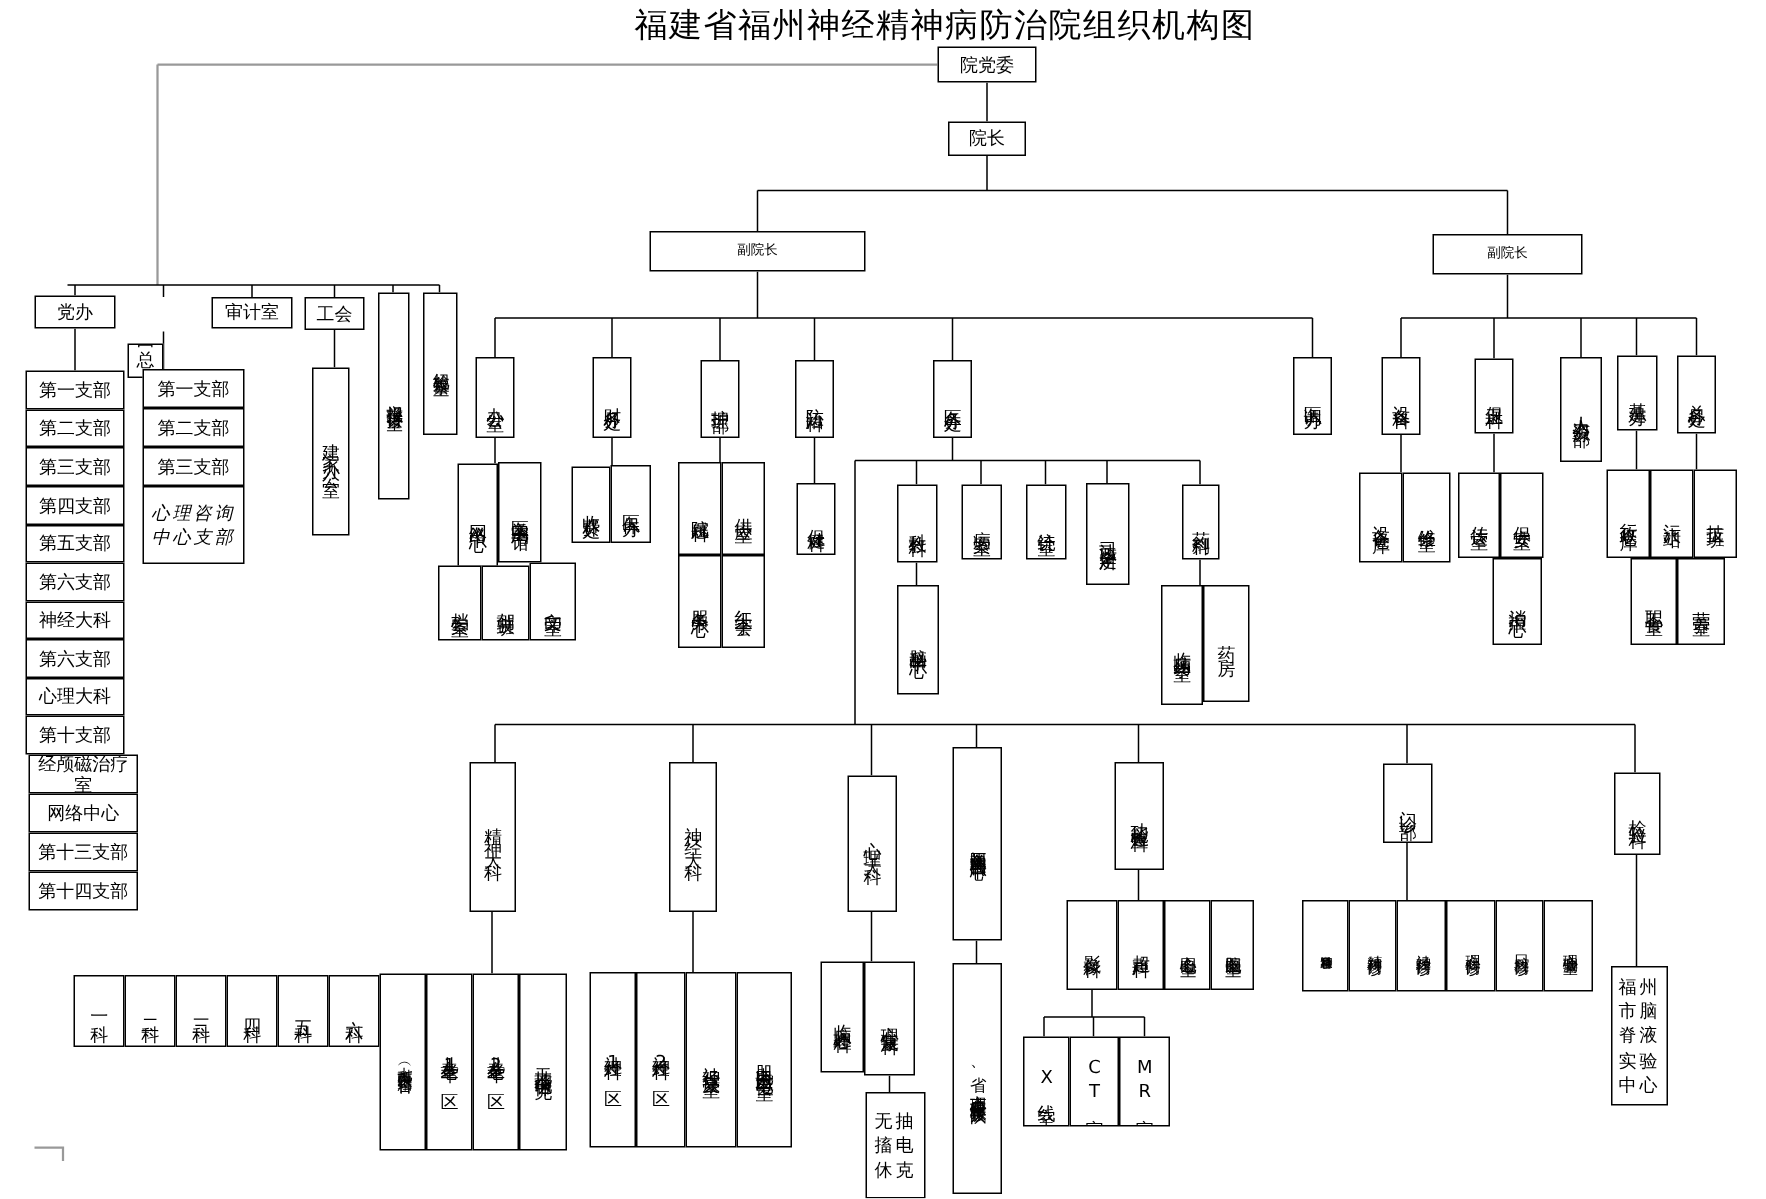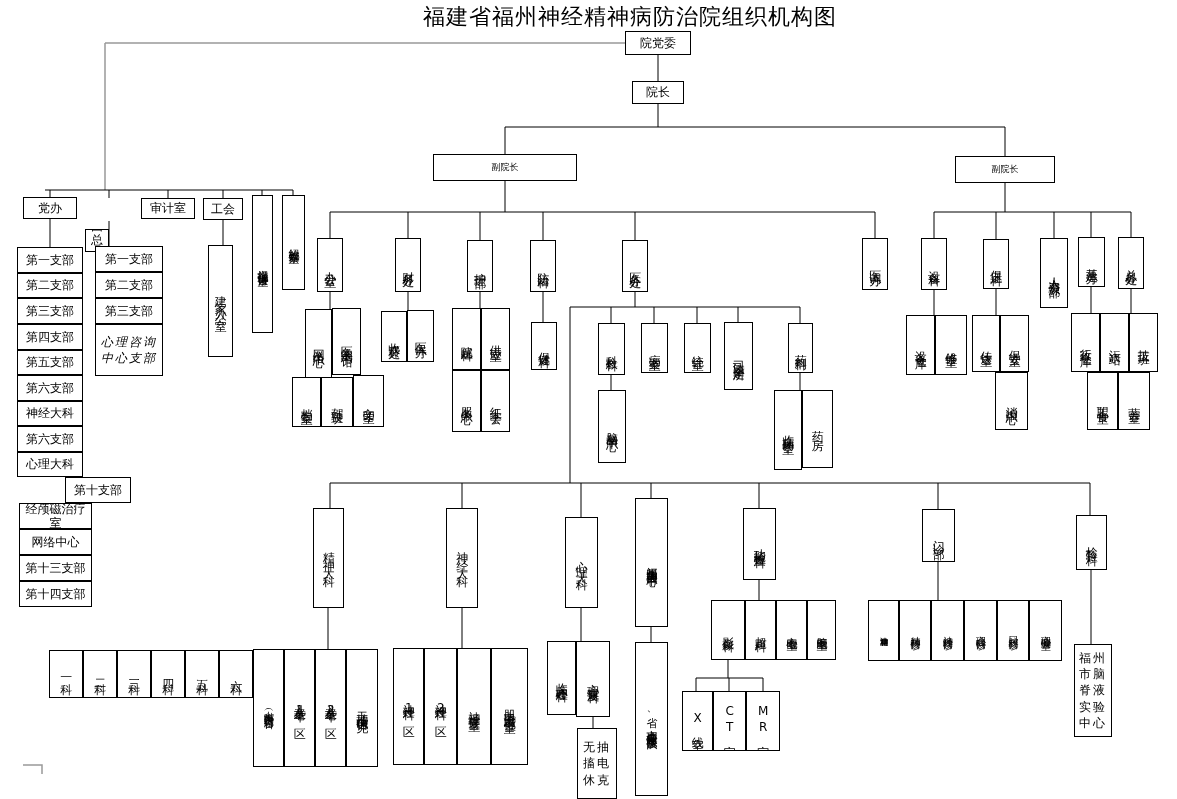--- a/index.html
+++ b/index.html
@@ -57,21 +57,21 @@
 
   <div class="b" style="left:17px;top:247px;width:66px;height:26px;">第一支部</div>
   <div class="b" style="left:17px;top:273px;width:66px;height:25px;">第二支部</div>
   <div class="b" style="left:17px;top:298px;width:66px;height:26px;">第三支部</div>
   <div class="b" style="left:17px;top:324px;width:66px;height:26px;">第四支部</div>
   <div class="b" style="left:17px;top:350px;width:66px;height:25px;">第五支部</div>
   <div class="b" style="left:17px;top:375px;width:66px;height:26px;">第六支部</div>
   <div class="b" style="left:17px;top:401px;width:66px;height:25px;">神经大科</div>
   <div class="b" style="left:17px;top:426px;width:66px;height:26px;">第六支部</div>
   <div class="b" style="left:17px;top:452px;width:66px;height:25px;">心理大科</div>
-  <div class="b" style="left:17px;top:477px;width:66px;height:26px;margin-left:48px;">第十支部</div>
+  <div class="b" style="left:17px;top:477px;width:66px;height:26px;">第十支部</div>
   <div class="b" style="left:19px;top:503px;width:73px;height:26px;">经颅磁治疗室</div>
   <div class="b" style="left:19px;top:529px;width:73px;height:26px;">网络中心</div>
   <div class="b" style="left:19px;top:555px;width:73px;height:26px;">第十三支部</div>
   <div class="b" style="left:19px;top:581px;width:73px;height:26px;">第十四支部</div>
 
   <div class="b" style="left:95px;top:246px;width:68px;height:26px;">第一支部</div>
   <div class="b" style="left:95px;top:272px;width:68px;height:26px;">第二支部</div>
   <div class="b" style="left:95px;top:298px;width:68px;height:26px;">第三支部</div>
   <div class="b wrap" style="left:95px;top:324px;width:68px;height:52px;font-style:italic;">心理咨询中心支部</div>
   <div class="b v ls6" style="left:208px;top:245px;width:25px;height:112px;">建家办公室</div>

